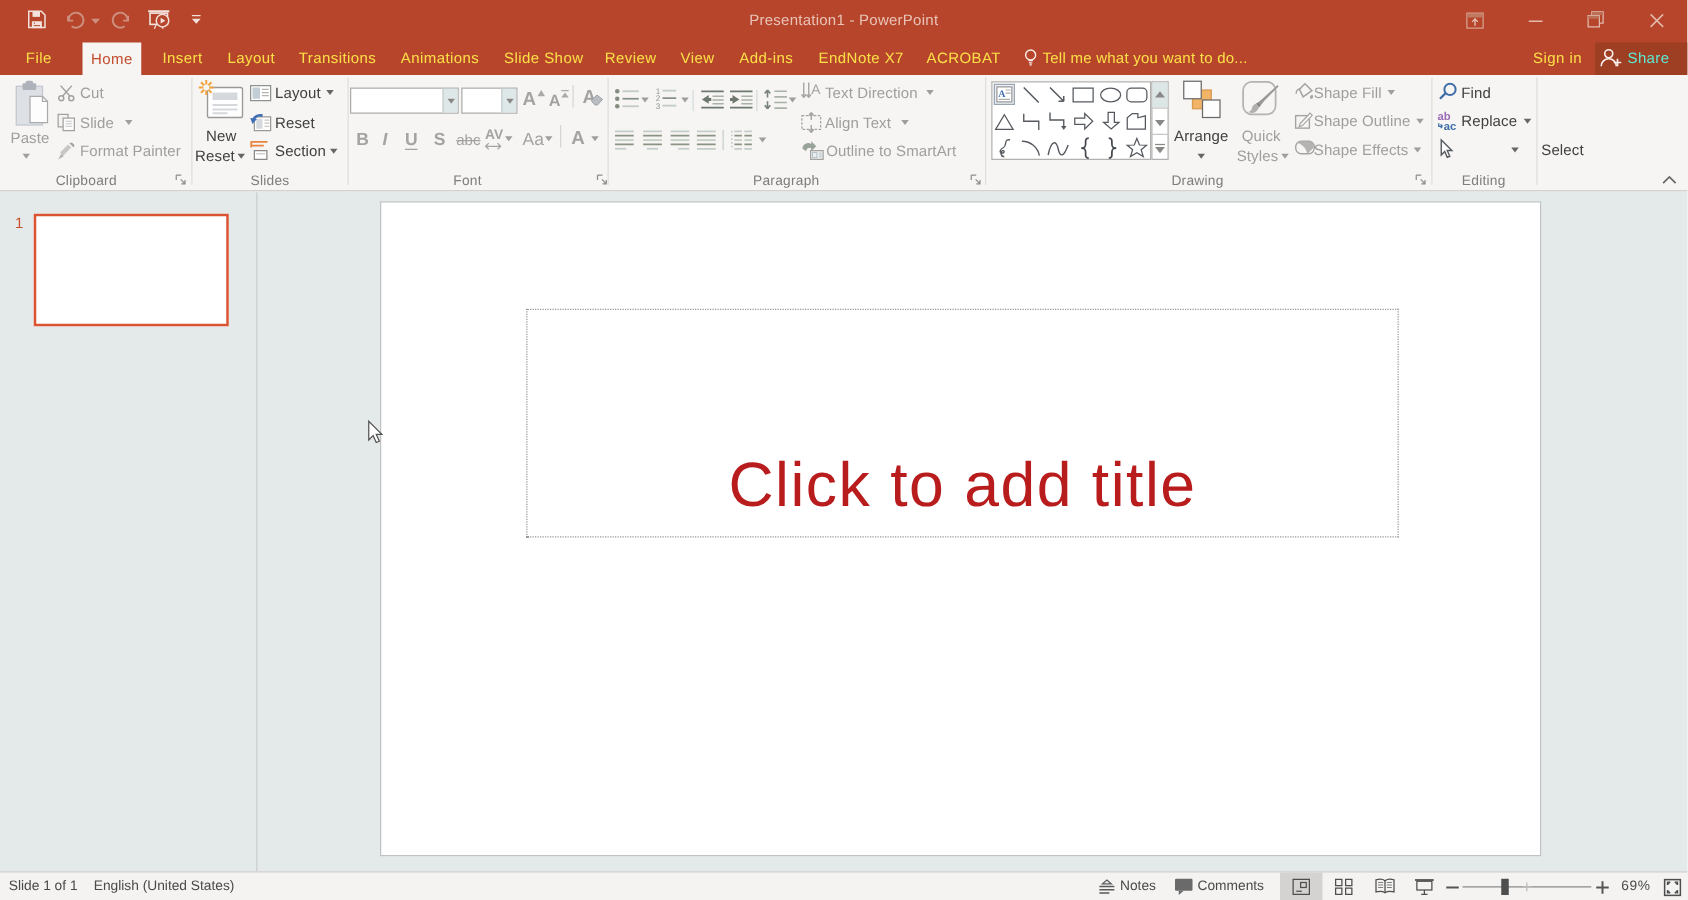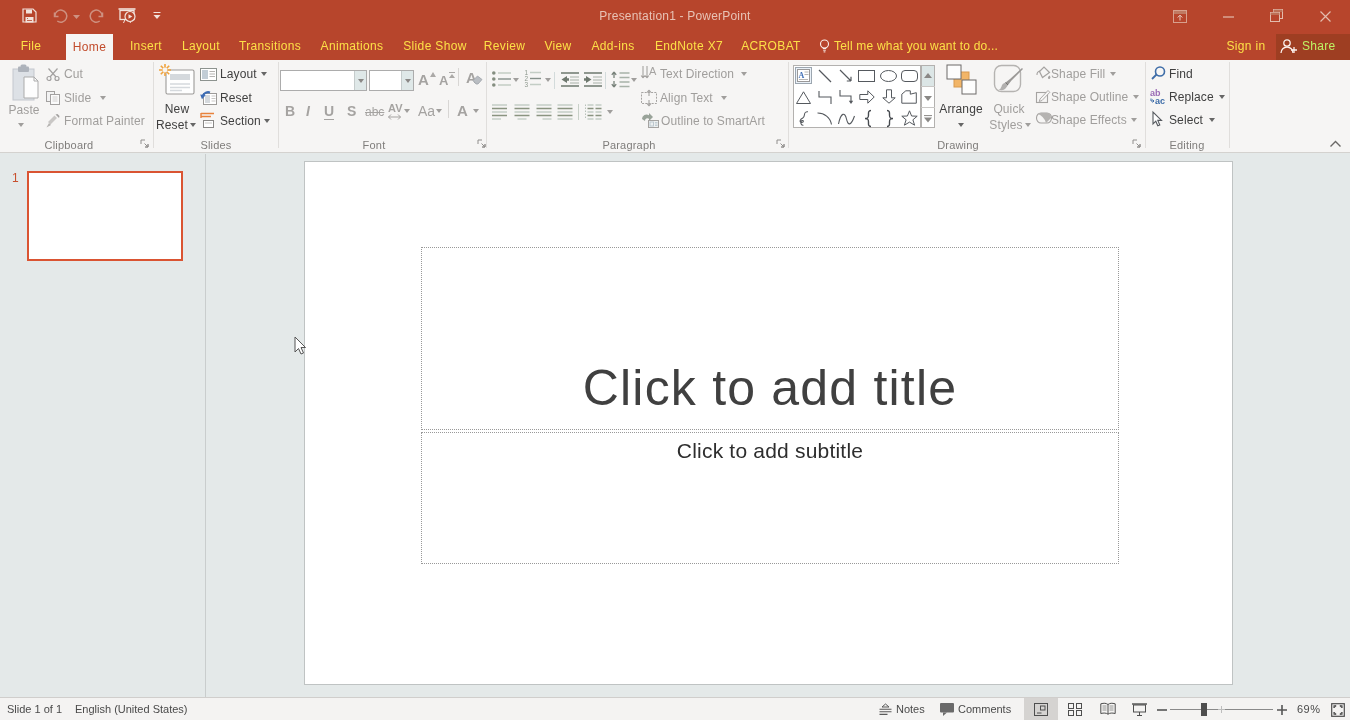--- a/index.html
+++ b/index.html
@@ -8,41 +8,41 @@
   .abs { position:absolute; }
   svg { position:absolute; overflow:visible; }
 
   #titlebar { position:absolute; left:0; top:0; width:1350px; height:32px; background:#B7452C; }
   #titletext { position:absolute; left:0; top:9px; width:1350px; text-align:center; font-size:12px; color:#E8C3B6; letter-spacing:0.2px; }
 
   #tabrow { position:absolute; left:0; top:32px; width:1350px; height:28px; background:#B7452C; }
   .tab { position:absolute; top:0; height:28px; line-height:29px; color:#fde047; font-size:12px; letter-spacing:0.35px; text-align:center; }
   #tab-home { background:#F6F5F4; color:#C24C2C; top:2px; height:26px; line-height:26px; }
   #sharebtn { position:absolute; left:1276px; top:2px; width:74px; height:26px; background:#9E3E22; }
-  #sharetxt { position:absolute; left:1302px; top:0; height:28px; line-height:29px; font-size:12px; color:#bef264; letter-spacing:0.3px; }
+  #sharetxt { position:absolute; left:1302px; top:0; height:28px; line-height:29px; font-size:12px; color:#5eead4; letter-spacing:0.3px; }
 
   #ribbon { position:absolute; left:0; top:60px; width:1350px; height:93px; background:#F6F5F4; border-bottom:1px solid #D4D2CF; }
   .gdiv { position:absolute; top:2px; width:1px; height:86px; background:#E0DEDC; }
   .glabel { position:absolute; top:79px; width:120px; text-align:center; font-size:11px; color:#7F7D7B; letter-spacing:0.2px; }
   .rtxt { position:absolute; font-size:12px; color:#A09E9C; white-space:nowrap; height:16px; line-height:16px; letter-spacing:0.1px; }
   .rtxt.en { color:#404040; }
   .ctr { text-align:center; }
   .caret { position:absolute; width:0; height:0; border-left:3.5px solid transparent; border-right:3.5px solid transparent; border-top:4px solid #A09E9C; }
   .caret.en { border-top-color:#666; }
   .launcher { position:absolute; width:10px; height:10px; }
 
   #workspace { position:absolute; left:0; top:154px; width:1350px; height:543px; background:#E4E9E9; }
   #paneldiv { position:absolute; left:205px; top:154px; width:1px; height:543px; background:#C9CDCD; }
   #thumb { position:absolute; left:27px; top:171px; width:156px; height:90px; background:#fff; border:2px solid #DA5432; }
   #thumbnum { position:absolute; left:12px; top:171px; font-size:12px; color:#C8502E; }
   #slide { position:absolute; left:304px; top:161px; width:929px; height:524px; background:#fff; border:1px solid #BFC3C3; }
   .ph { position:absolute; border:1px dotted #999; }
   #title-ph { left:116px; top:85px; width:698px; height:183px; }
   #sub-ph { left:116px; top:270px; width:698px; height:132px; }
-  #title-txt { position:absolute; left:0; top:112px; width:696px; text-align:center; font-size:50px; letter-spacing:1.2px; line-height:56px; color:#404040; }
+  #title-txt { position:absolute; left:0; top:112px; width:696px; text-align:center; font-size:50px; letter-spacing:1.2px; line-height:56px; color:#b91c1c; }
   #sub-txt { position:absolute; left:0; top:5px; width:696px; text-align:center; font-size:21px; letter-spacing:0.2px; line-height:26px; color:#2E2E2E; }
 
   #statusbar { position:absolute; left:0; top:697px; width:1350px; height:23px; background:#F4F3F2; border-top:1px solid #D0CECC; font-size:11px; color:#4A4A4A; }
   .sb { position:absolute; top:5px; white-space:nowrap; }
   .vbtn { position:absolute; top:0; width:34px; height:22px; }
 </style>
 </head>
 <body>
 
 <div id="titlebar">
@@ -460,41 +460,38 @@
   <svg width="17" height="15" style="left:1150px; top:29px;" viewBox="0 0 17 15">
     <text x="0" y="7" font-size="9" font-weight="bold" fill="#9B6BB5" font-family="Liberation Sans">ab</text>
     <text x="5" y="15" font-size="9" font-weight="bold" fill="#3E6DA8" font-family="Liberation Sans">ac</text>
     <path d="M1 9.5 v2.5 h3 M4 12 l-1.5 -1.5 M4 12 l-1.5 1.5" fill="none" stroke="#3E6DA8" stroke-width="1"></path>
   </svg>
   <div class="rtxt en" style="left:1169px; top:29px;">Replace</div>
   <div class="caret en" style="left:1219px; top:35px;"></div>
   <svg width="12" height="16" style="left:1152px; top:51px;" viewBox="0 0 12 16">
     <path d="M1 1 L1 13 L3.8 10.2 L5.8 14.8 L7.8 14 L5.8 9.4 L9.5 9.4 Z" fill="#fff" stroke="#55595E" stroke-width="1.1"></path>
   </svg>
-  <div class="rtxt en" style="left:1169px; top:52px;">Select</div>
+  <div class="rtxt en" style="left:1233px; top:52px;">Select</div>
   <div class="caret en" style="left:1209px; top:58px;"></div>
   <svg width="11" height="6" style="left:1330px; top:81px;" viewBox="0 0 11 6">
       <path d="M0.5 5.5 L5.5 0.5 L10.5 5.5" fill="none" stroke="#6A6866" stroke-width="1.4"></path>
     </svg>
   <div class="glabel" style="left:569px;">Paragraph</div>
   <div class="glabel" style="left:898px;">Drawing</div>
   <div class="glabel" style="left:1127px;">Editing</div>
 </div>
 
 <div id="workspace"></div>
 <div id="paneldiv"></div>
 <div id="thumb"></div>
 <div id="thumbnum">1</div>
 <div id="slide">
   <div class="ph" id="title-ph">
       <div id="title-txt">Click to add title</div>
     </div>
-  <div class="ph" id="sub-ph">
-      <div id="sub-txt">Click to add subtitle</div>
-    </div>
 </div>
 
 <svg width="12" height="19" style="left:294px; top:336px;" viewBox="0 0 12 19">
   <path d="M1 1 L1 16 L4.5 12.5 L7 18 L9.5 17 L7 11.5 L11.5 11.5 Z" fill="#fff" stroke="#555" stroke-width="1"></path>
 </svg>
 
 <div id="statusbar">
   <div class="sb" style="left:7px;">Slide 1 of 1</div>
   <div class="sb" style="left:75px;">English (United States)</div>
   <svg width="13" height="12" style="left:879px; top:6px;" viewBox="0 0 13 12">

